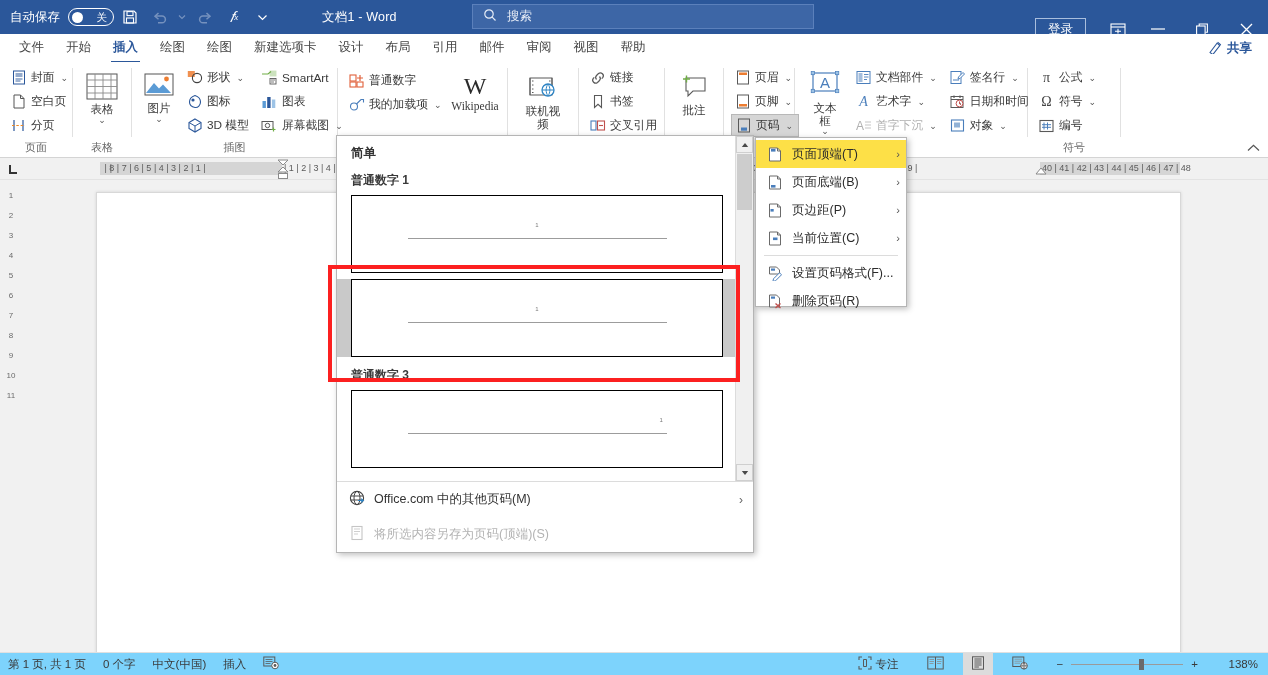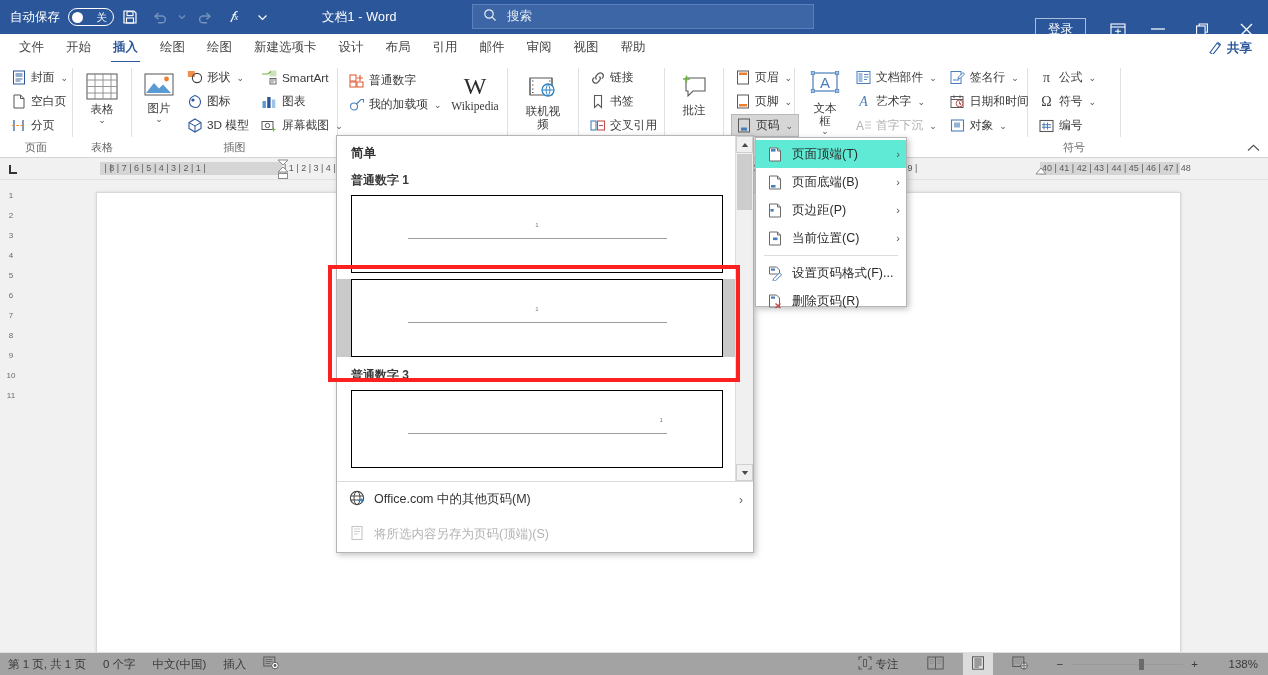--- a/index.html
+++ b/index.html
@@ -205,29 +205,29 @@
   
   .submenu {
     position: absolute; left: 755px; top: 137px; width: 152px; height: 170px;
     background: #fff; border: 1px solid #b5b5b5; box-shadow: 2px 2px 6px rgba(0,0,0,.25);
     padding: 2px 0; z-index: 50;
   }
   .mi {
     display: flex; align-items: center; gap: 9px; height: 28px; padding: 0 6px 0 10px;
     font-size: 12.5px; color: #2b2b2b; white-space: nowrap;
   }
-  .mi.hl { background: #5eead4; }
+  .mi.hl { background: #fde047; }
   .mi .arrow { margin-left: auto; font-size: 11px; color: #555; }
   .mi .mic { width: 17px; height: 17px; flex: none; display:inline-flex; align-items:center; justify-content:center;}
   .mdiv { height: 1px; background: #dcdcdc; margin: 3px 8px; }
 
   
   .statusbar {
     position: absolute; left: 0; bottom: 0; width: 1268px; height: 23px;
-    background: #a3a3a3; border-top: 1px solid #e0e0e0;
+    background: #7dd3fc; border-top: 1px solid #e0e0e0;
     display: flex; align-items: center; font-size: 11.5px; color: #3a3a3a;
   }
   .sb-left { display: flex; align-items: center; gap: 17px; padding-left: 8px; }
   .sb-right { display: flex; align-items: center; gap: 12px; margin-left: auto; padding-right: 10px; }
   .sb-view { width: 30px; height: 23px; display:flex; align-items:center; justify-content:center; }
   .sb-view.on { background: #dcdcdc; }
   .zoomslider { display:flex; align-items:center; gap:8px; margin: 0 6px 0 10px; }
   .zline { width: 112px; height: 1px; background: #9a9a9a; position: relative; }
   .zknob { position:absolute; left: 68px; top: -5px; width: 5px; height: 11px; background: #6a6a6a; }
   .zpct { width: 42px; text-align: right; }

